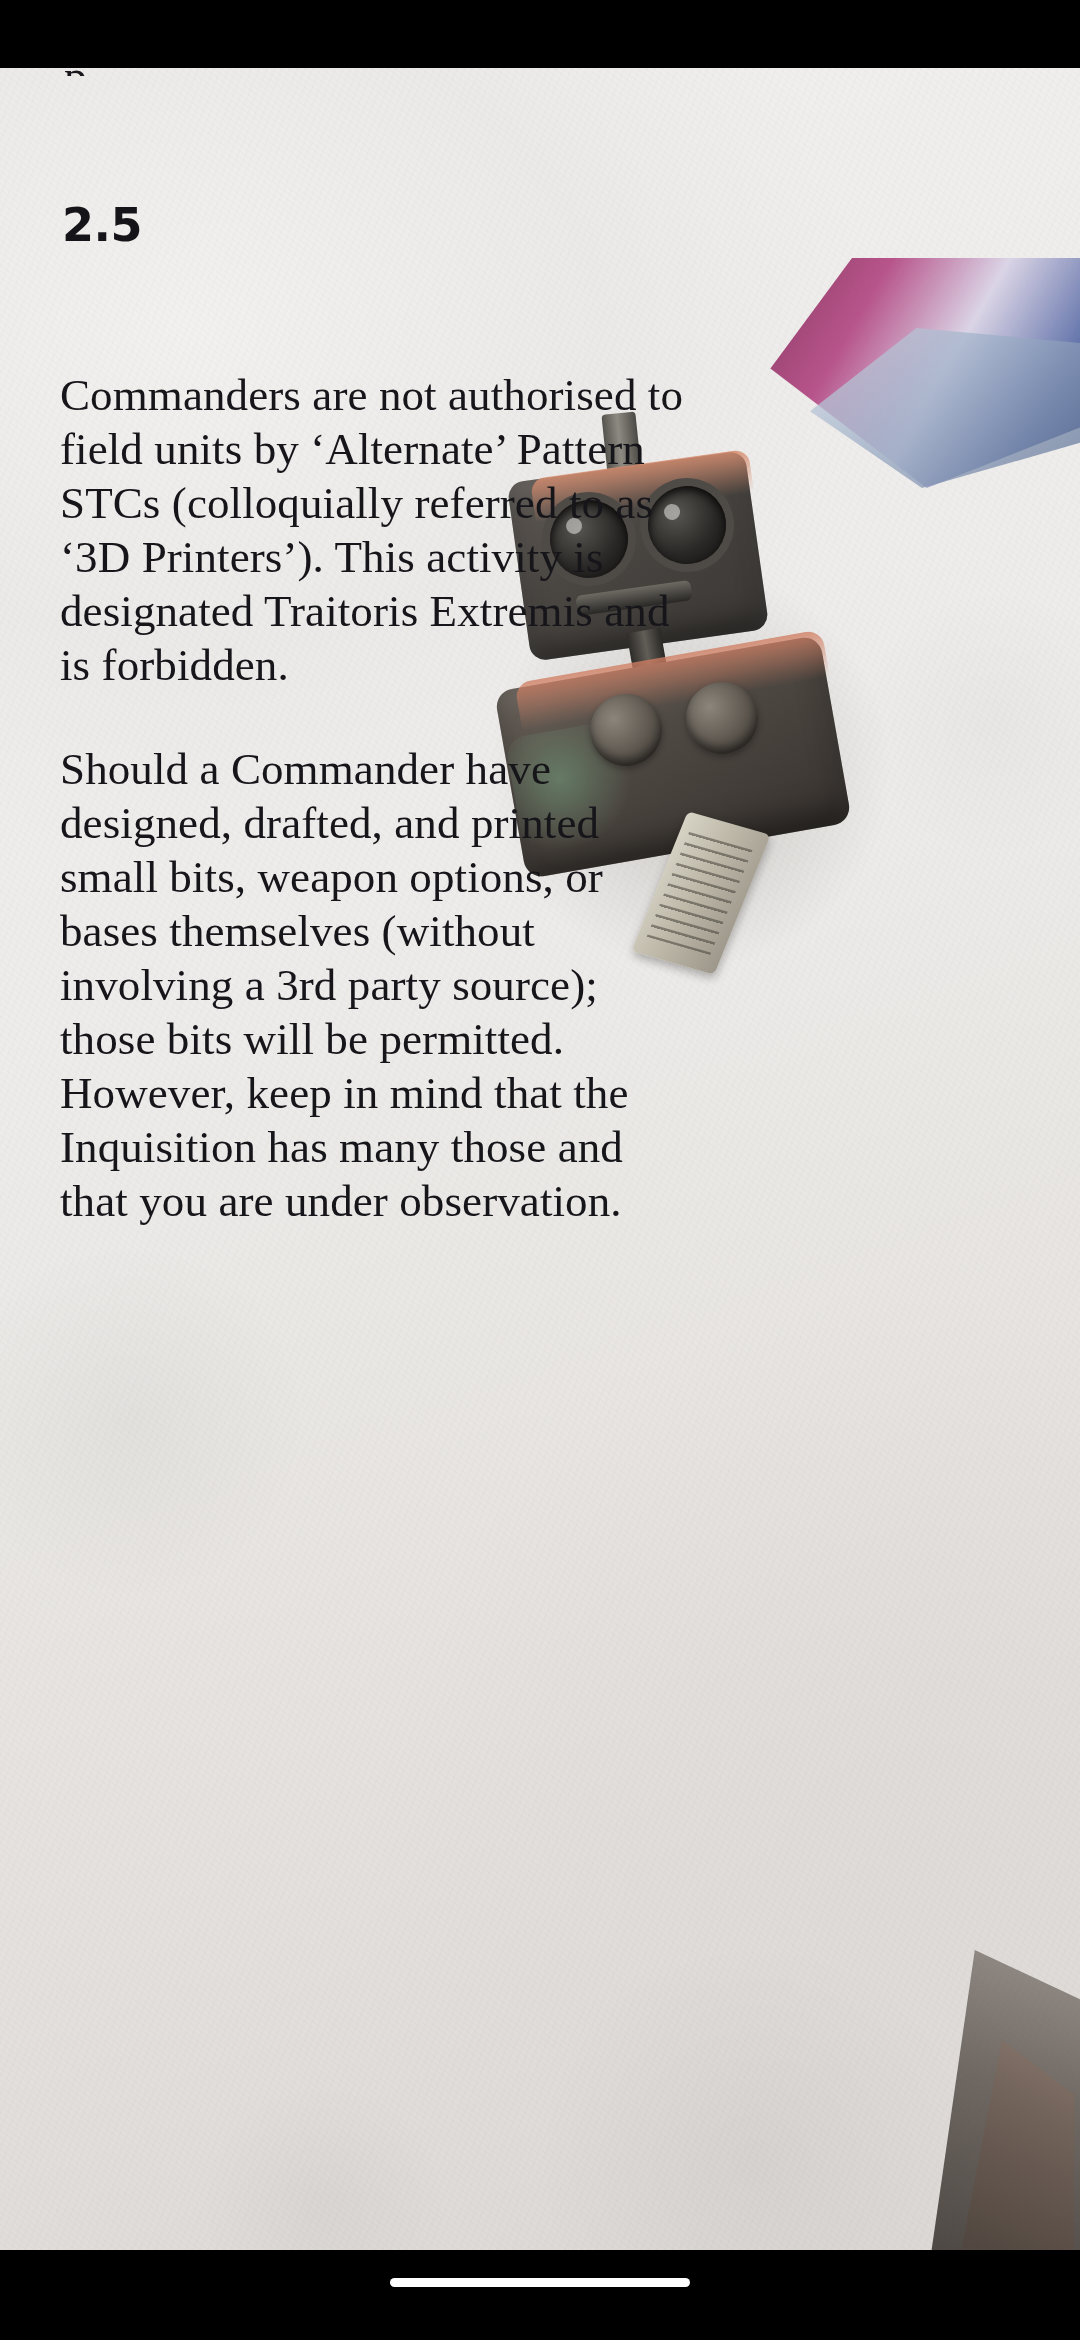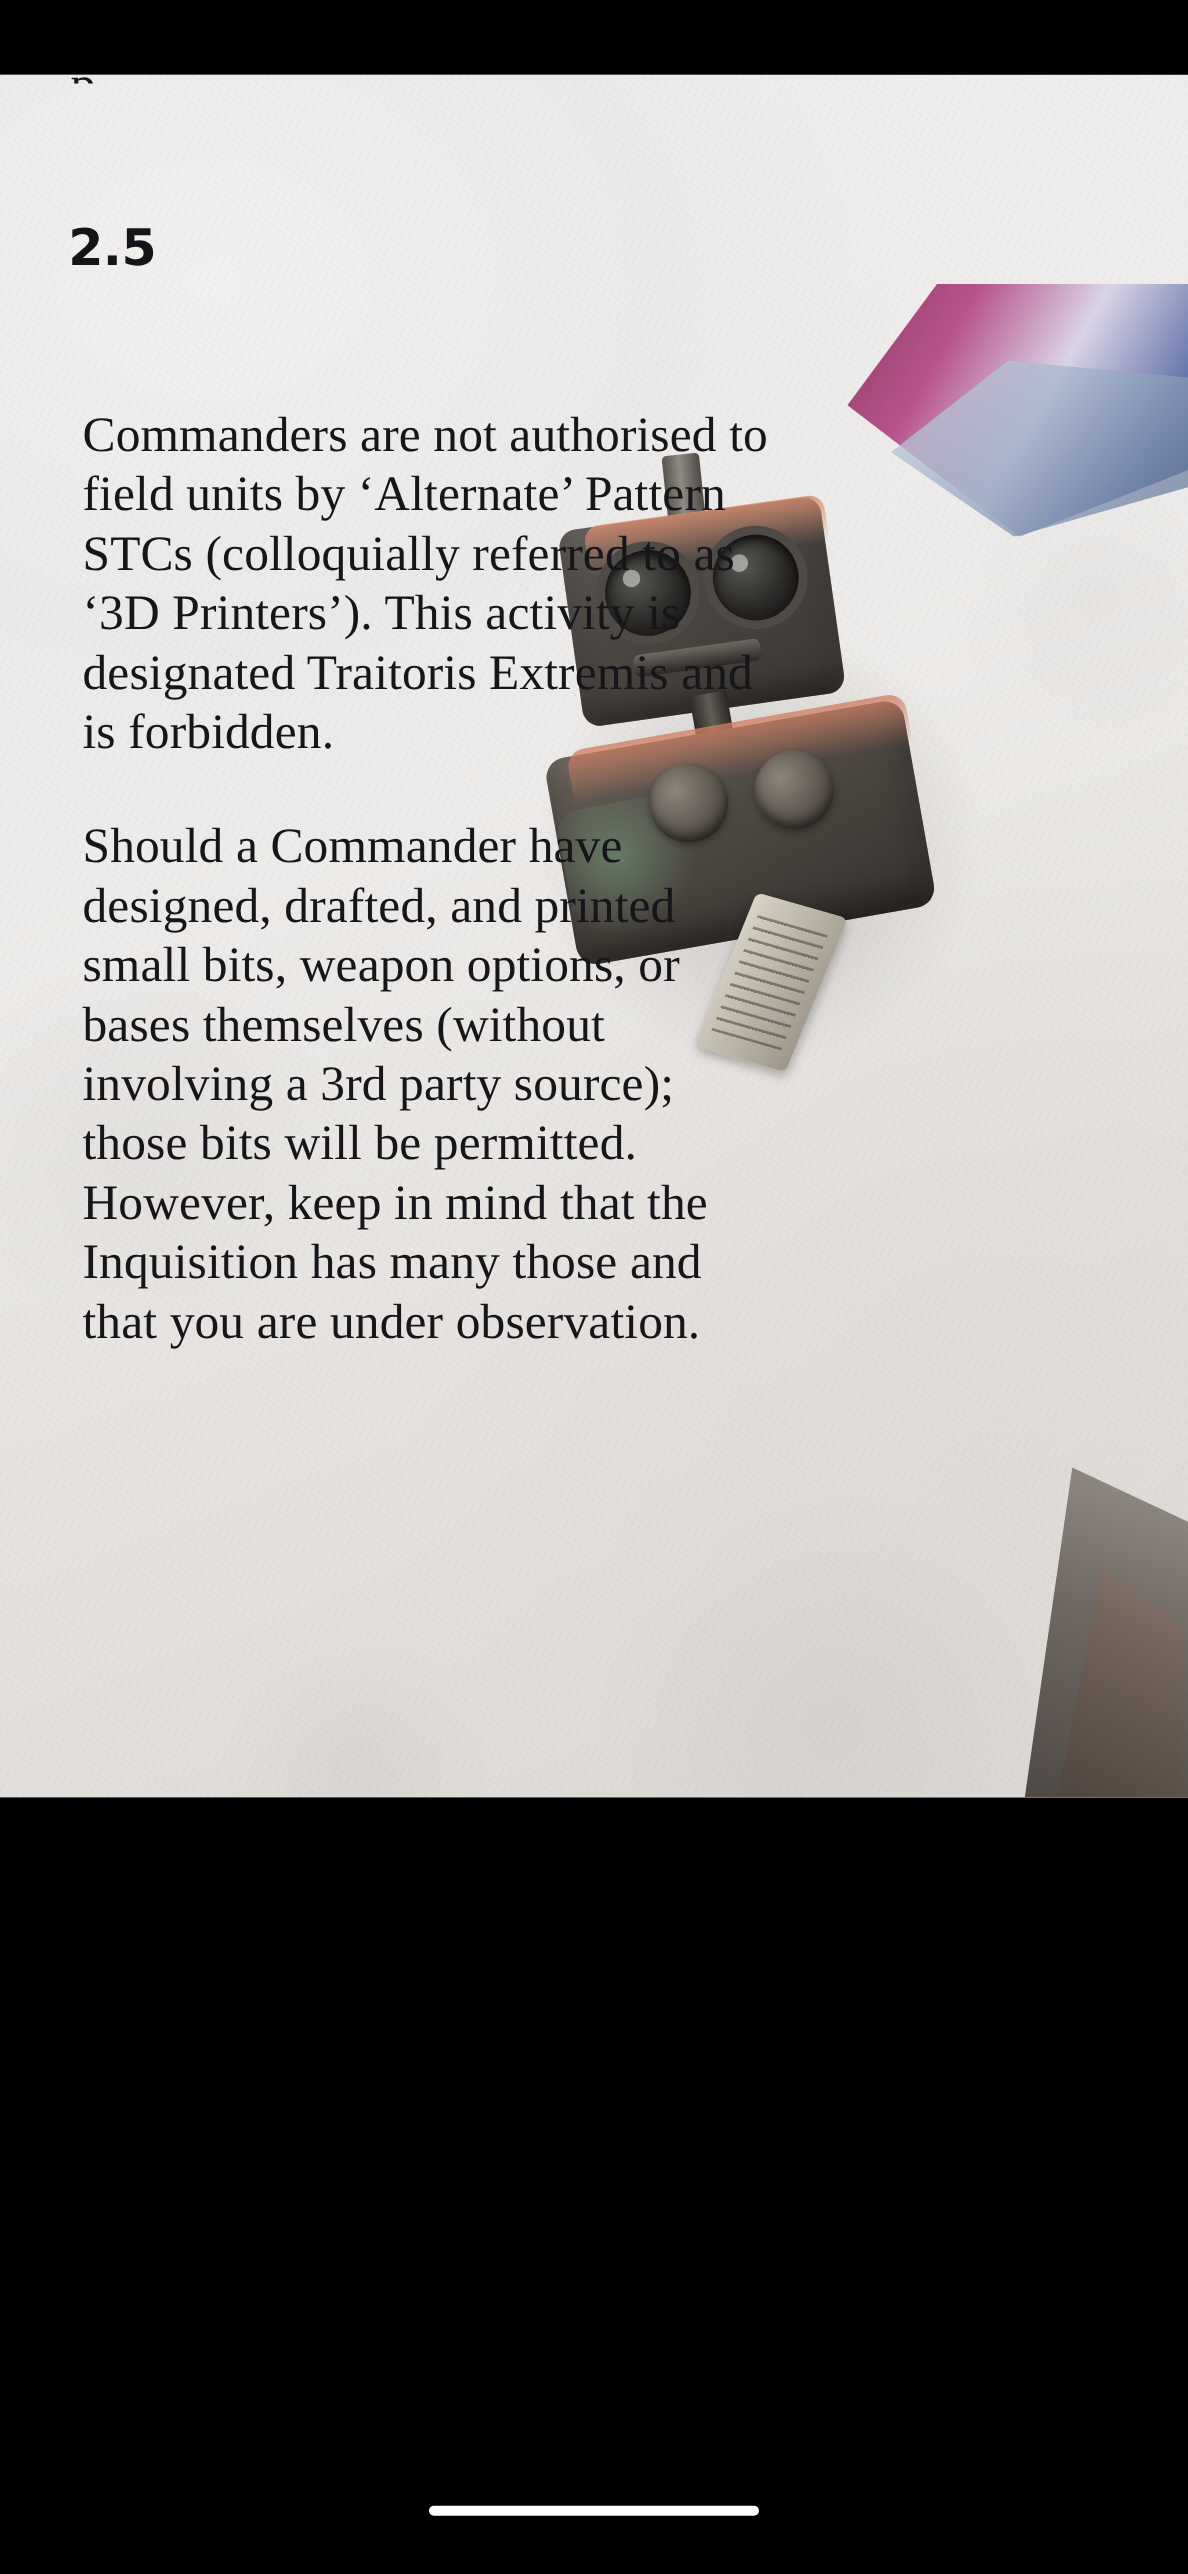--- a/index.html
+++ b/index.html
@@ -47,21 +47,21 @@
     height: 9px;
     border-radius: 6px;
     background: #ffffff;
   }
   
   .page {
     position: absolute;
     top: 68px;
     left: 0;
     width: 1080px;
-    height: 1566px;
+    height: 2182px;
     background:
       radial-gradient(ellipse 900px 700px at 18% 12%, #f3f1ef 0%, #eceae8 45%, rgba(236,234,232,0) 75%),
       radial-gradient(ellipse 800px 900px at 85% 85%, #dedbd8 0%, rgba(222,219,216,0) 70%),
       linear-gradient(160deg, #f2f0ee 0%, #eeecea 40%, #e4e1de 72%, #dbd8d4 100%);
     overflow: hidden;
   }
   
   .grain {
     position: absolute;
     inset: 0;
@@ -114,21 +114,21 @@
   .heading-title {
     font-size: 46px;
     line-height: 1.18;
     letter-spacing: -0.6px;
     flex: 1 1 auto;
   }
   
   .body-col {
     position: absolute;
     top: 300px;
-    left: 75px;
+    left: 60px;
     width: 640px;
   }
   .para {
     font-family: "Liberation Serif", serif;
     font-size: 45px;
     line-height: 54px;
     color: #16151a;
     margin: 0 0 50px 0;
     letter-spacing: 0.1px;
   }

